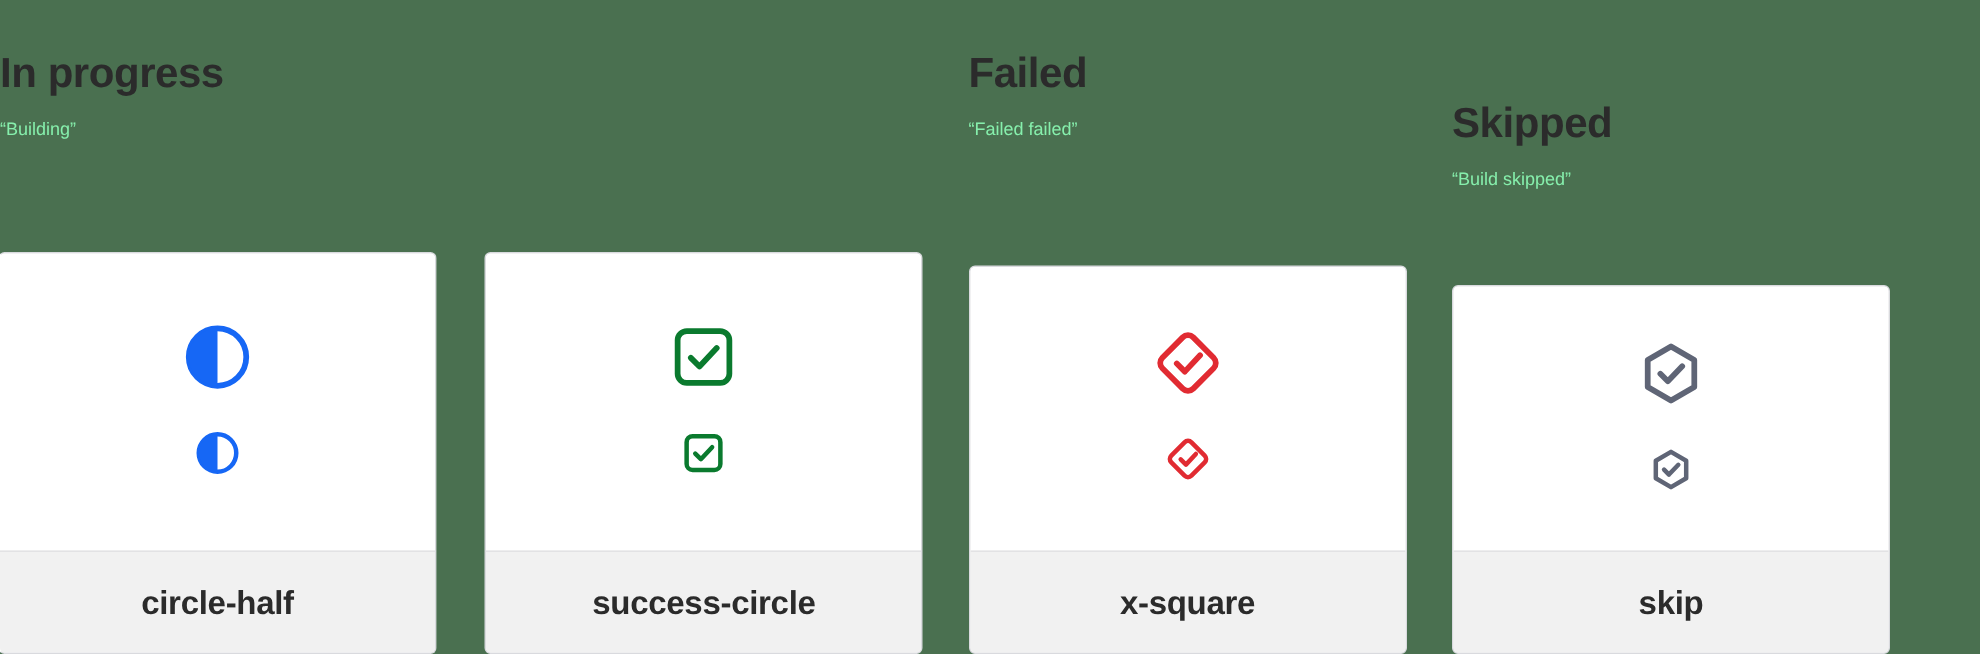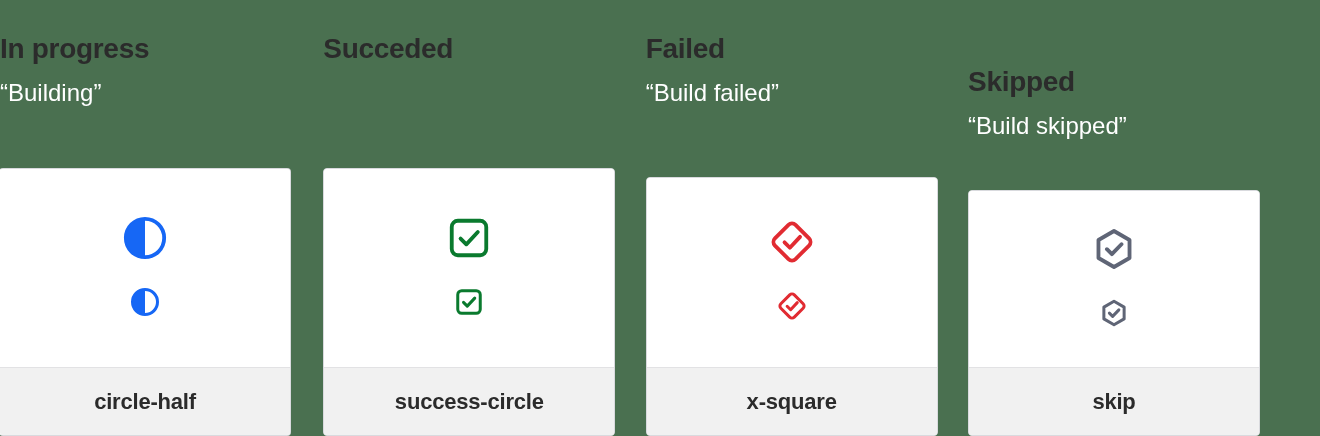--- a/index.html
+++ b/index.html
@@ -45,22 +45,22 @@
   .col-title {
     font-size: 28px;
     font-weight: bold;
     color: #2b2b2b;
     letter-spacing: -0.3px;
     line-height: 1.12;
     margin: 0;
     white-space: nowrap;
   }
   .col-sub {
-    font-size: 24px;
-    color: #ffffff;
+    font-size: 12px;
+    color: #86efac;
     line-height: 1.2;
     margin: 15px 0 0 0;
     white-space: nowrap;
   }
 
   .card {
     background: #ffffff;
     border: 1px solid #d9dade;
     border-radius: 4px;
     box-sizing: border-box;
@@ -138,21 +138,20 @@
           </span>
         </div>
         <div class="card-footer">
           <span class="card-footer-label">circle-half</span>
         </div>
       </div>
     </div>
 
     <div class="column col-1">
       <div class="col-head">
-        <div class="col-title">Succeded</div>
       </div>
       <div class="card">
         <div class="card-body">
           <span class="icon-slot icon-lg">
             <svg viewBox="0 0 24 24" width="46" height="46" aria-hidden="true">
               <rect x="3" y="3" width="18" height="18" rx="3.2" ry="3.2" fill="none" stroke="#0a7a2e" stroke-width="2"></rect>
               <path d="M7.6 12.3 L10.6 15.3 L16.6 8.9" fill="none" stroke="#0a7a2e" stroke-width="2" stroke-linecap="round" stroke-linejoin="round"></path>
             </svg>
           </span>
           <span class="icon-slot icon-sm">
@@ -164,21 +163,21 @@
         </div>
         <div class="card-footer">
           <span class="card-footer-label">success-circle</span>
         </div>
       </div>
     </div>
 
     <div class="column col-2">
       <div class="col-head">
         <div class="col-title">Failed</div>
-        <div class="col-sub">“Build failed”</div>
+        <div class="col-sub">“Failed failed”</div>
       </div>
       <div class="card">
         <div class="card-body">
           <span class="icon-slot icon-lg">
             <svg viewBox="0 0 24 24" width="46" height="46" aria-hidden="true">
               <g transform="rotate(45 12 12)">
                 <rect x="4.4" y="4.4" width="15.2" height="15.2" rx="2.6" ry="2.6" fill="none" stroke="#e12b32" stroke-width="2"></rect>
               </g>
               <path d="M8.1 12.2 L10.9 15.0 L16.2 9.3" fill="none" stroke="#e12b32" stroke-width="2" stroke-linecap="round" stroke-linejoin="round"></path>
             </svg>

